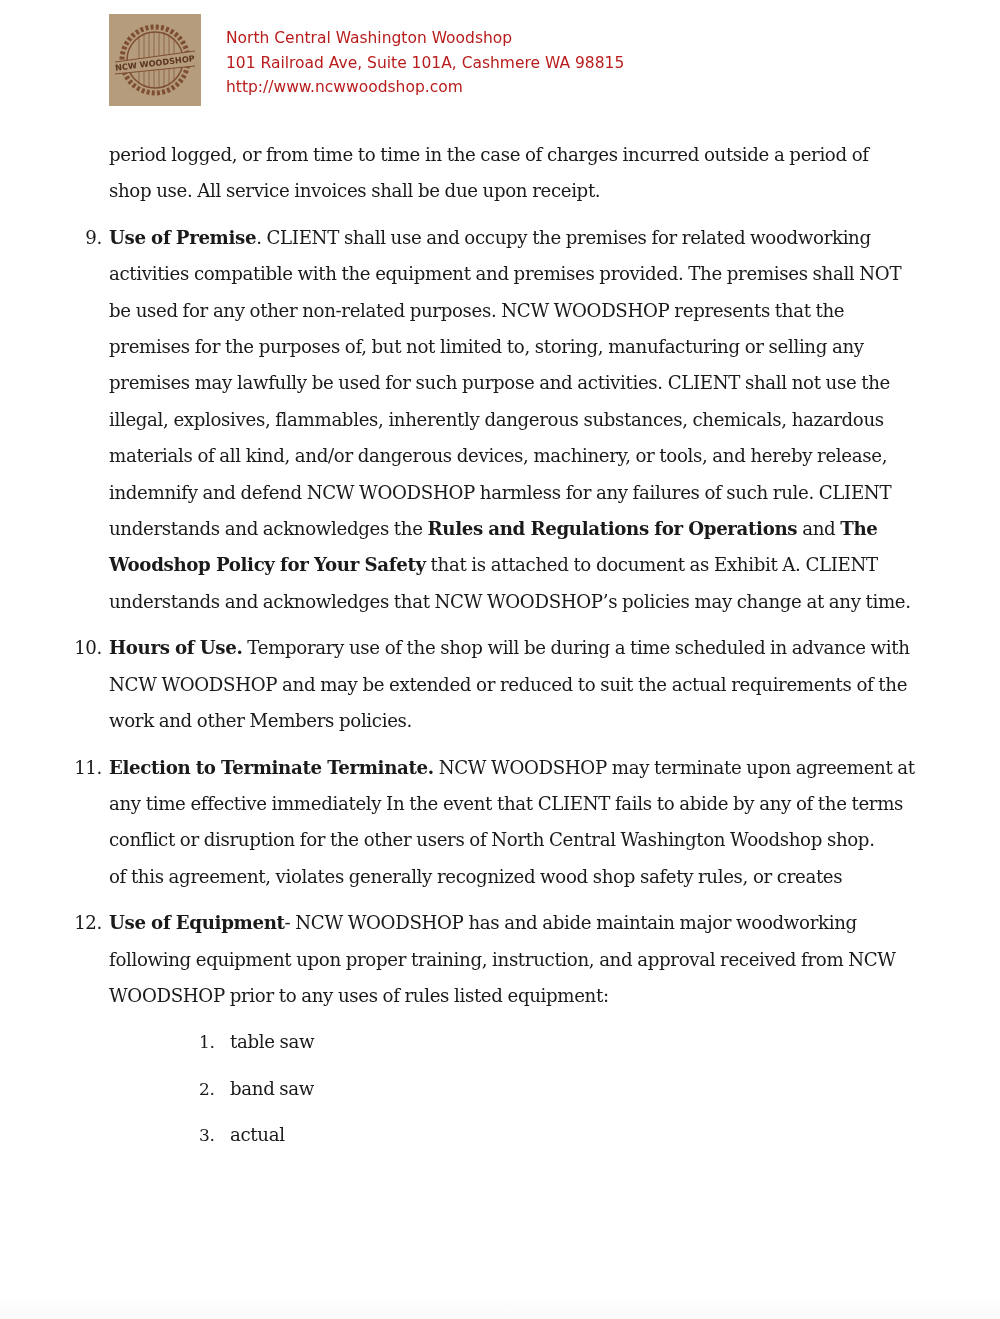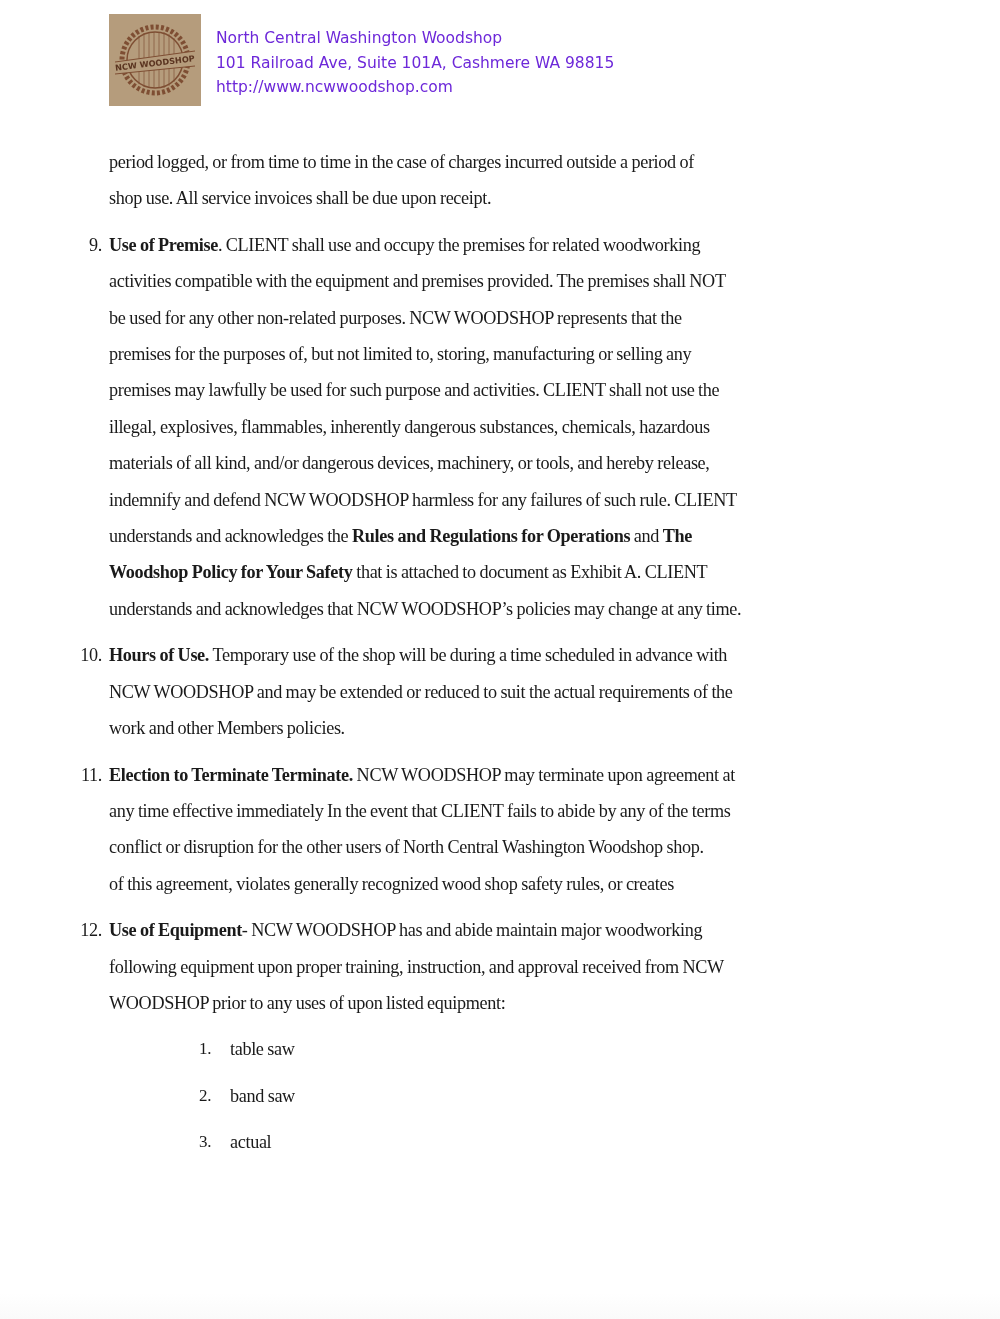--- a/index.html
+++ b/index.html
@@ -31,40 +31,39 @@
     }
     .logo {
       width: 92px;
       height: 92px;
       background: #b59c7c;
       position: relative;
       flex: none;
     }
     .logo svg { position: absolute; left: 0; top: 0; }
     .company-block {
-      margin-left: 15px;
+      margin-left: 25px;
       margin-top: 12px;
       font-family: "DejaVu Sans", "Liberation Sans", sans-serif;
       font-size: 15.5px;
       line-height: 24.5px;
-      color: #6d28d9;
+      color: #b91c1c;
     }
     .company-block div { white-space: nowrap; }
 
     
     .content {
       position: absolute;
       left: 0;
-      top: 144px;
+      top: 137px;
       width: 912px;
       font-size: 18.2px;
       line-height: 36.4px;
       letter-spacing: -0.35px;
       word-spacing: -0.5px;
-      font-family: Liberation Serif, serif;
     }
     .para {
       margin-left: 109px;
       width: 790px;
     }
     .clause {
       position: relative;
       margin-left: 109px;
       width: 790px;
       margin-top: 10px;
@@ -159,21 +158,21 @@
     <span class="line"><b>Election to Terminate Terminate.</b><span>   NCW WOODSHOP may terminate upon agreement at</span></span>
     <span class="line">any time effective immediately In the event that CLIENT fails to abide by any of the terms</span>
     <span class="line">conflict or disruption for the other users of North Central Washington Woodshop shop.</span>
     <span class="line">of this agreement, violates generally recognized wood shop safety rules, or creates</span>
   </div>
 
   <div class="clause">
     <span class="clause-num">12.</span>
     <span class="line"><b>Use of Equipment</b><span>- NCW WOODSHOP has and abide maintain major woodworking</span></span>
     <span class="line">following equipment upon proper training, instruction, and approval received from NCW</span>
-    <span class="line">WOODSHOP prior to any uses of upon listed equipment:</span>
+    <span class="line">WOODSHOP prior to any uses of rules listed equipment:</span>
   </div>
 
   <div class="sublist">
     <div class="sub-item">
       <span class="sub-num">1.</span>
       <span>table saw</span>
     </div>
     <div class="sub-item">
       <span class="sub-num">2.</span>
       <span>band saw</span>

